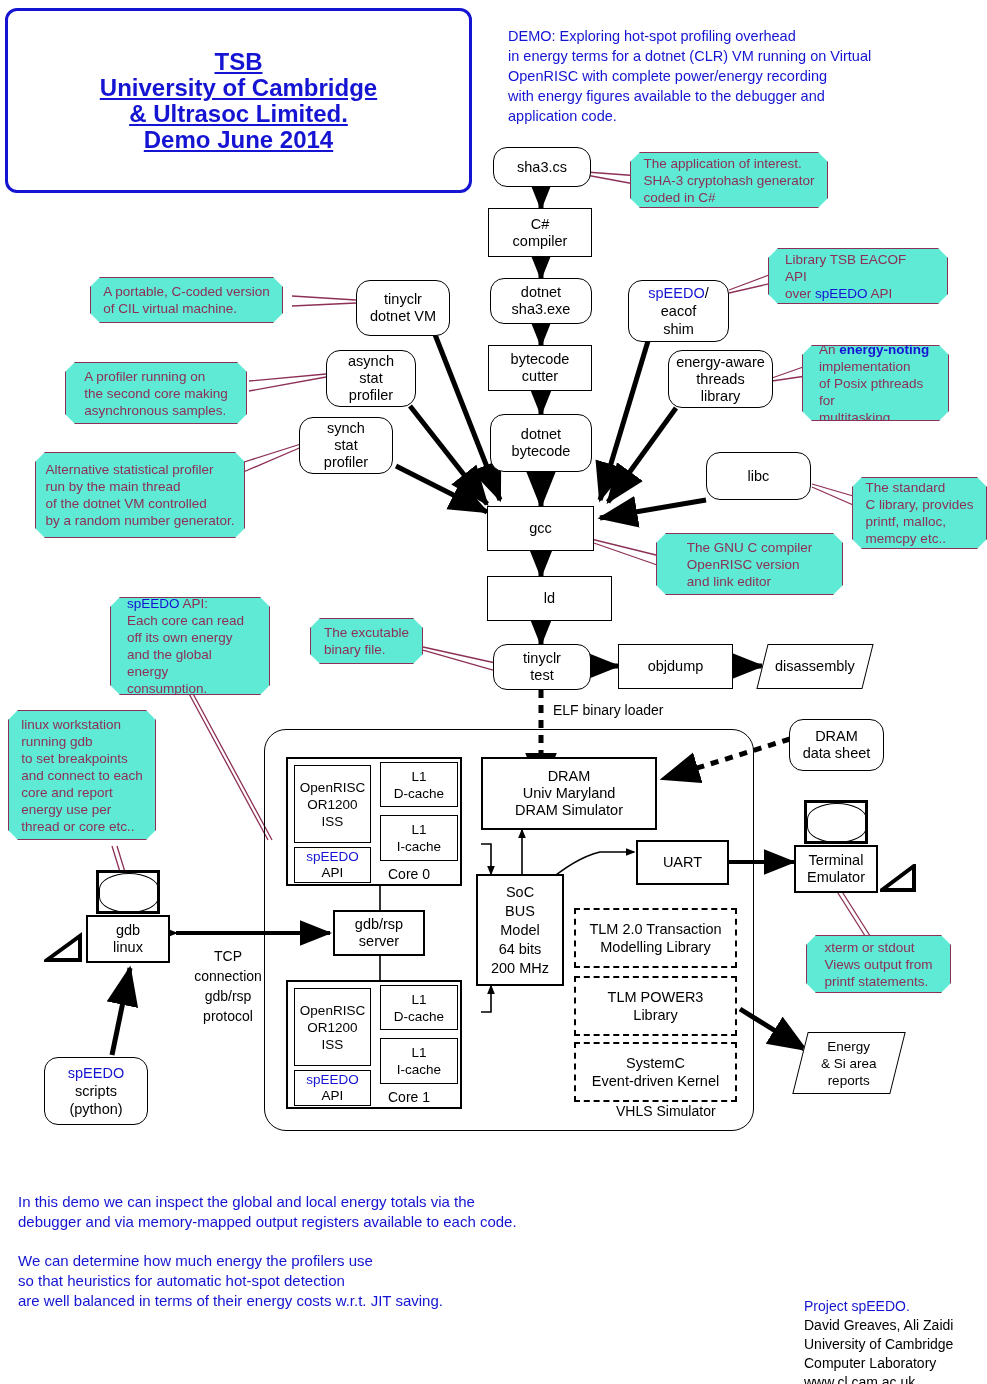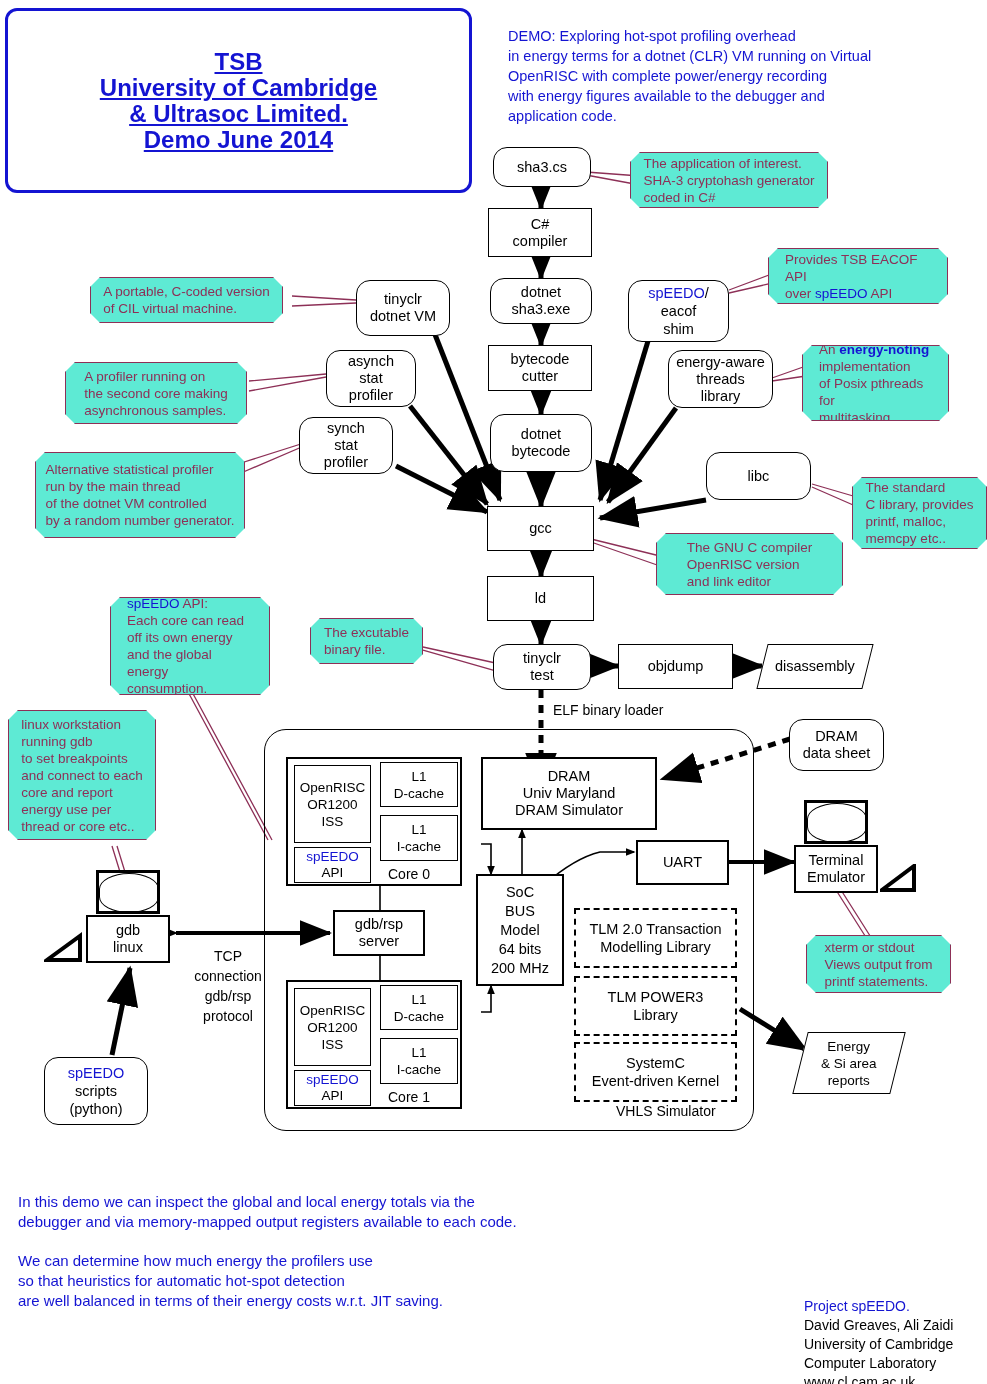--- a/index.html
+++ b/index.html
@@ -152,21 +152,21 @@
 sha3.exe</div>
 
   <div class="abs node" style="left:488px;top:345px;width:104px;height:46px;white-space:pre;">bytecode
 cutter</div>
 
   <div class="abs node rnode" style="left:490px;top:414px;width:102px;height:58px;white-space:pre;">dotnet
 bytecode</div>
 
   <div class="abs node" style="left:487px;top:506px;width:107px;height:45px;">gcc</div>
 
-  <div class="abs node" style="left:487px;top:576px;width:107px;height:45px;">ld</div>
+  <div class="abs node" style="left:487px;top:576px;width:125px;height:45px;">ld</div>
 
   <div class="abs node rnode" style="left:493px;top:644px;width:98px;height:46px;white-space:pre;">tinyclr
 test</div>
 
   <div class="abs node" style="left:618px;top:644px;width:115px;height:45px;">objdump</div>
 
   <div class="abs node para" style="left:762px;top:644px;width:106px;height:45px;">
     <span>disassembly</span>
   </div>
 
@@ -208,21 +208,21 @@
 the second core making
 asynchronous samples.</div>
 
   <div class="abs callout" style="left:35px;top:452px;width:210px;height:86px;white-space:pre;">Alternative statistical profiler
 run by the main thread
 of the dotnet VM controlled
 by a random number generator.</div>
 
   <div class="abs callout" style="left:768px;top:248px;width:180px;height:56px;">
     <div>
-      <span style="white-space:pre-wrap;">Provides TSB EACOF API
+      <span style="white-space:pre-wrap;">Library TSB EACOF API
 over </span><span class="sp">spEEDO</span><span> API</span>
     </div>
   </div>
 
   <div class="abs callout" style="left:802px;top:345px;width:147px;height:76px;">
     <div>
       <span>An </span><span class="bold">energy-noting</span><span style="white-space:pre-line;">
 implementation
 of Posix pthreads for
 multitasking</span>

